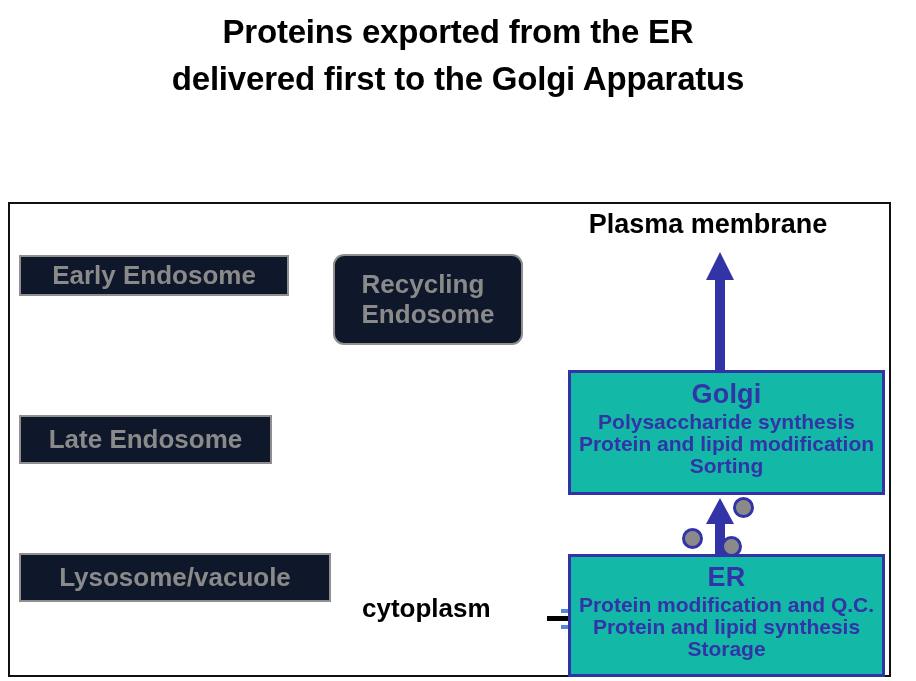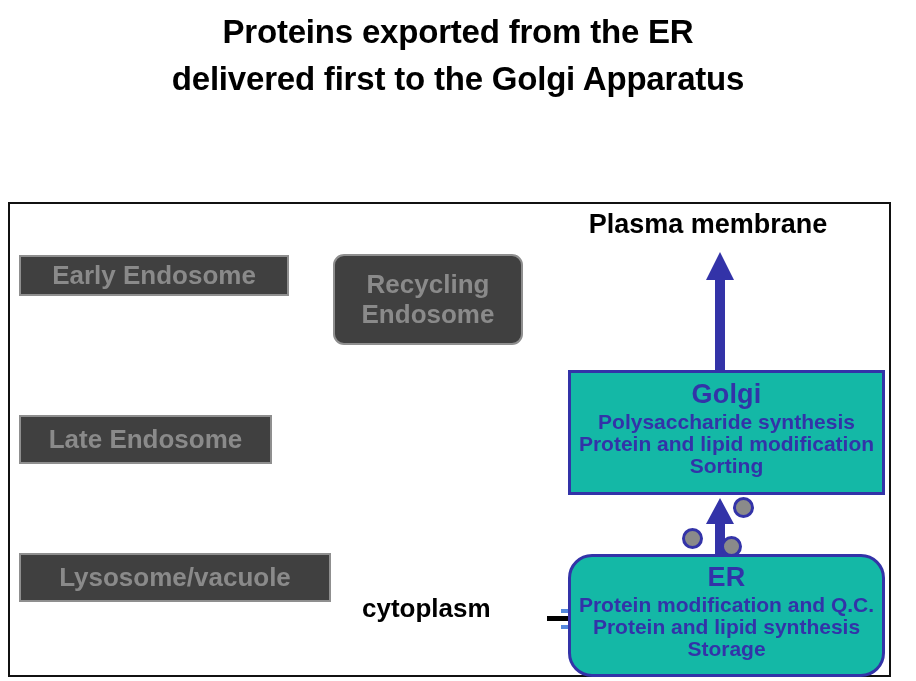--- a/index.html
+++ b/index.html
@@ -45,27 +45,27 @@
     box-sizing: border-box;
     background: #ffffff;
   }
 
   
   .abs { position: absolute; box-sizing: border-box; }
 
   
   .gray-box {
     border: 2px solid #8f8f8f;
-    background: #404040;
+    background: #0f172a;
     color: #8a8a8a;
     font-weight: bold;
     display: flex;
     align-items: center;
     justify-content: center;
-    text-align: center;
+    text-align: left;
     line-height: 1.12;
   }
   #box-early-endosome {
     left: 9px; top: 51px; width: 270px; height: 41px;
     font-size: 26px;
   }
   #box-recycling-endosome {
     left: 323px; top: 50px; width: 190px; height: 91px;
     font-size: 26px;
     border-radius: 11px;
@@ -87,21 +87,20 @@
     color: #3333a8;
     text-align: center;
   }
   #box-golgi {
     left: 558px; top: 166px; width: 317px; height: 125px;
     padding-top: 5px;
   }
   #box-er {
     left: 558px; top: 350px; width: 317px; height: 123px;
     padding-top: 4px;
-    border-radius: 24px;
   }
   .organelle-name {
     font-size: 27px;
     font-weight: bold;
     line-height: 33px;
     letter-spacing: 0.2px;
   }
   .organelle-func {
     font-size: 21px;
     font-weight: bold;

